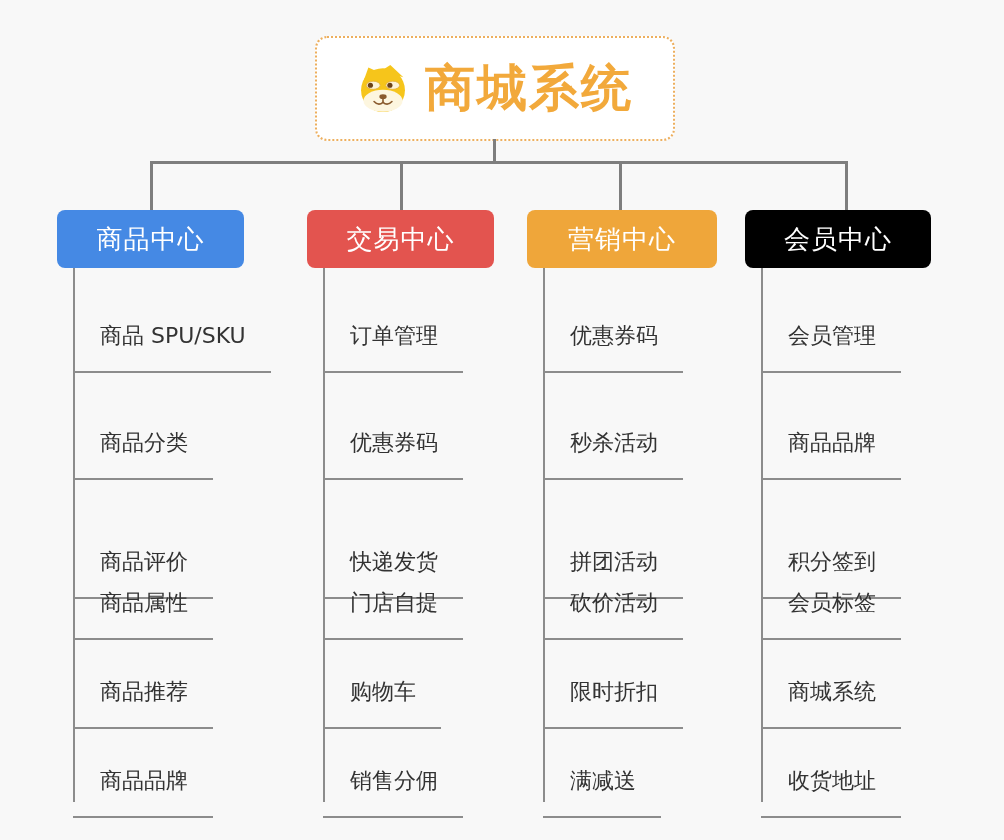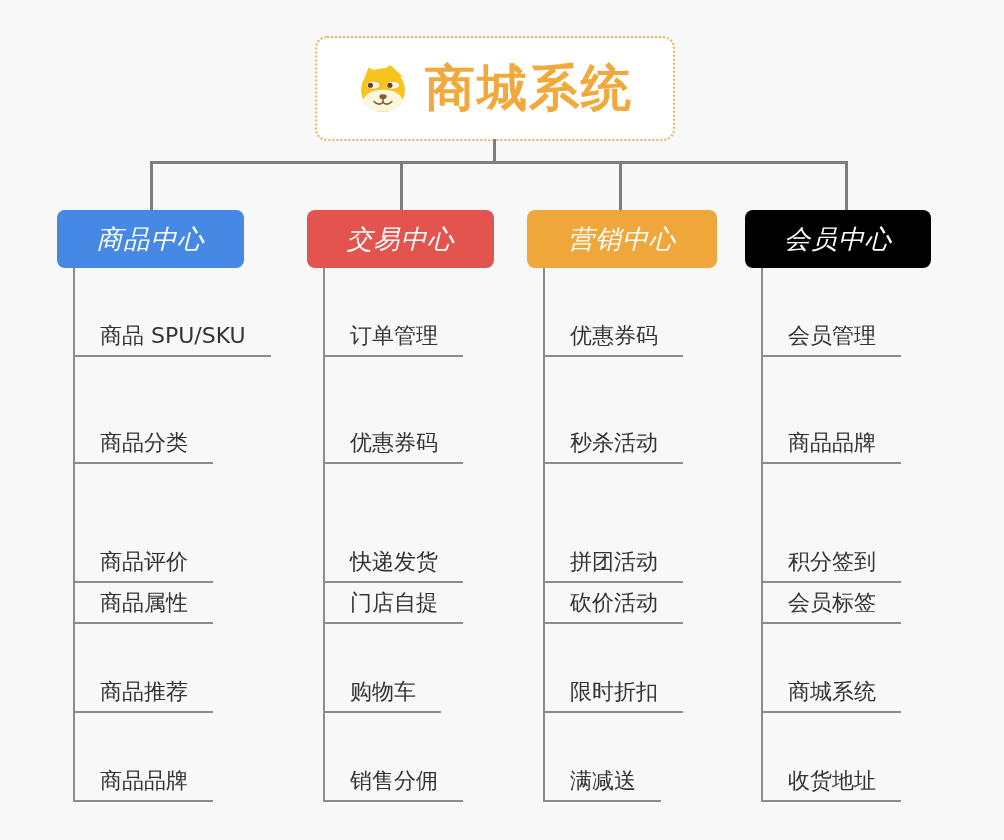--- a/index.html
+++ b/index.html
@@ -15,36 +15,36 @@
   
   .line{position:absolute;background:#7E7E7E;}
   .root-stem{left:493px;top:139px;width:3px;height:24px;}
   .h-bar{left:150px;top:161px;width:698px;height:3px;}
   .drop{top:161px;width:3px;height:49px;}
   .drop-1{left:150px;}.drop-2{left:400px;}.drop-3{left:619px;}.drop-4{left:845px;}
 
   
   .branch{position:absolute;top:210px;width:187px;height:58px;border-radius:8px;
           display:flex;align-items:center;justify-content:center;
-          color:#FFFFFF;font-size:26px;letter-spacing:1px;cursor:default;font-style:italic;}
+          color:#FFFFFF;font-size:26px;letter-spacing:1px;cursor:default;}
   .branch-1{left:57px;}
   .branch-2{left:307px;}
   .branch-3{left:527px;width:190px;}
   .branch-4{left:745px;width:186px;}
 
   
   .col{position:absolute;top:268px;width:240px;height:534px;}
   .col-1{left:73px;}
   .col-2{left:323px;}
   .col-3{left:543px;}
   .col-4{left:761px;}
   .trunk{position:absolute;left:0;top:0;width:2px;height:534px;background:#8C8C8C;}
   .item{position:absolute;left:0;white-space:nowrap;
         font-size:22px;line-height:30px;color:#333333;
-        padding:0 25px 4px 27px;border-bottom:2px solid #8C8C8C;}
+        padding:0 25px 20px 27px;border-bottom:2px solid #8C8C8C;}
   .item-0{top:53px;}
   .item-1{top:160px;}
   .item-2{top:231px;margin-top:48px;}
   .item-3{top:320px;}
   .item-4{top:409px;}
   .item-5{top:498px;}
 </style>
 </head>
 <body>
 

